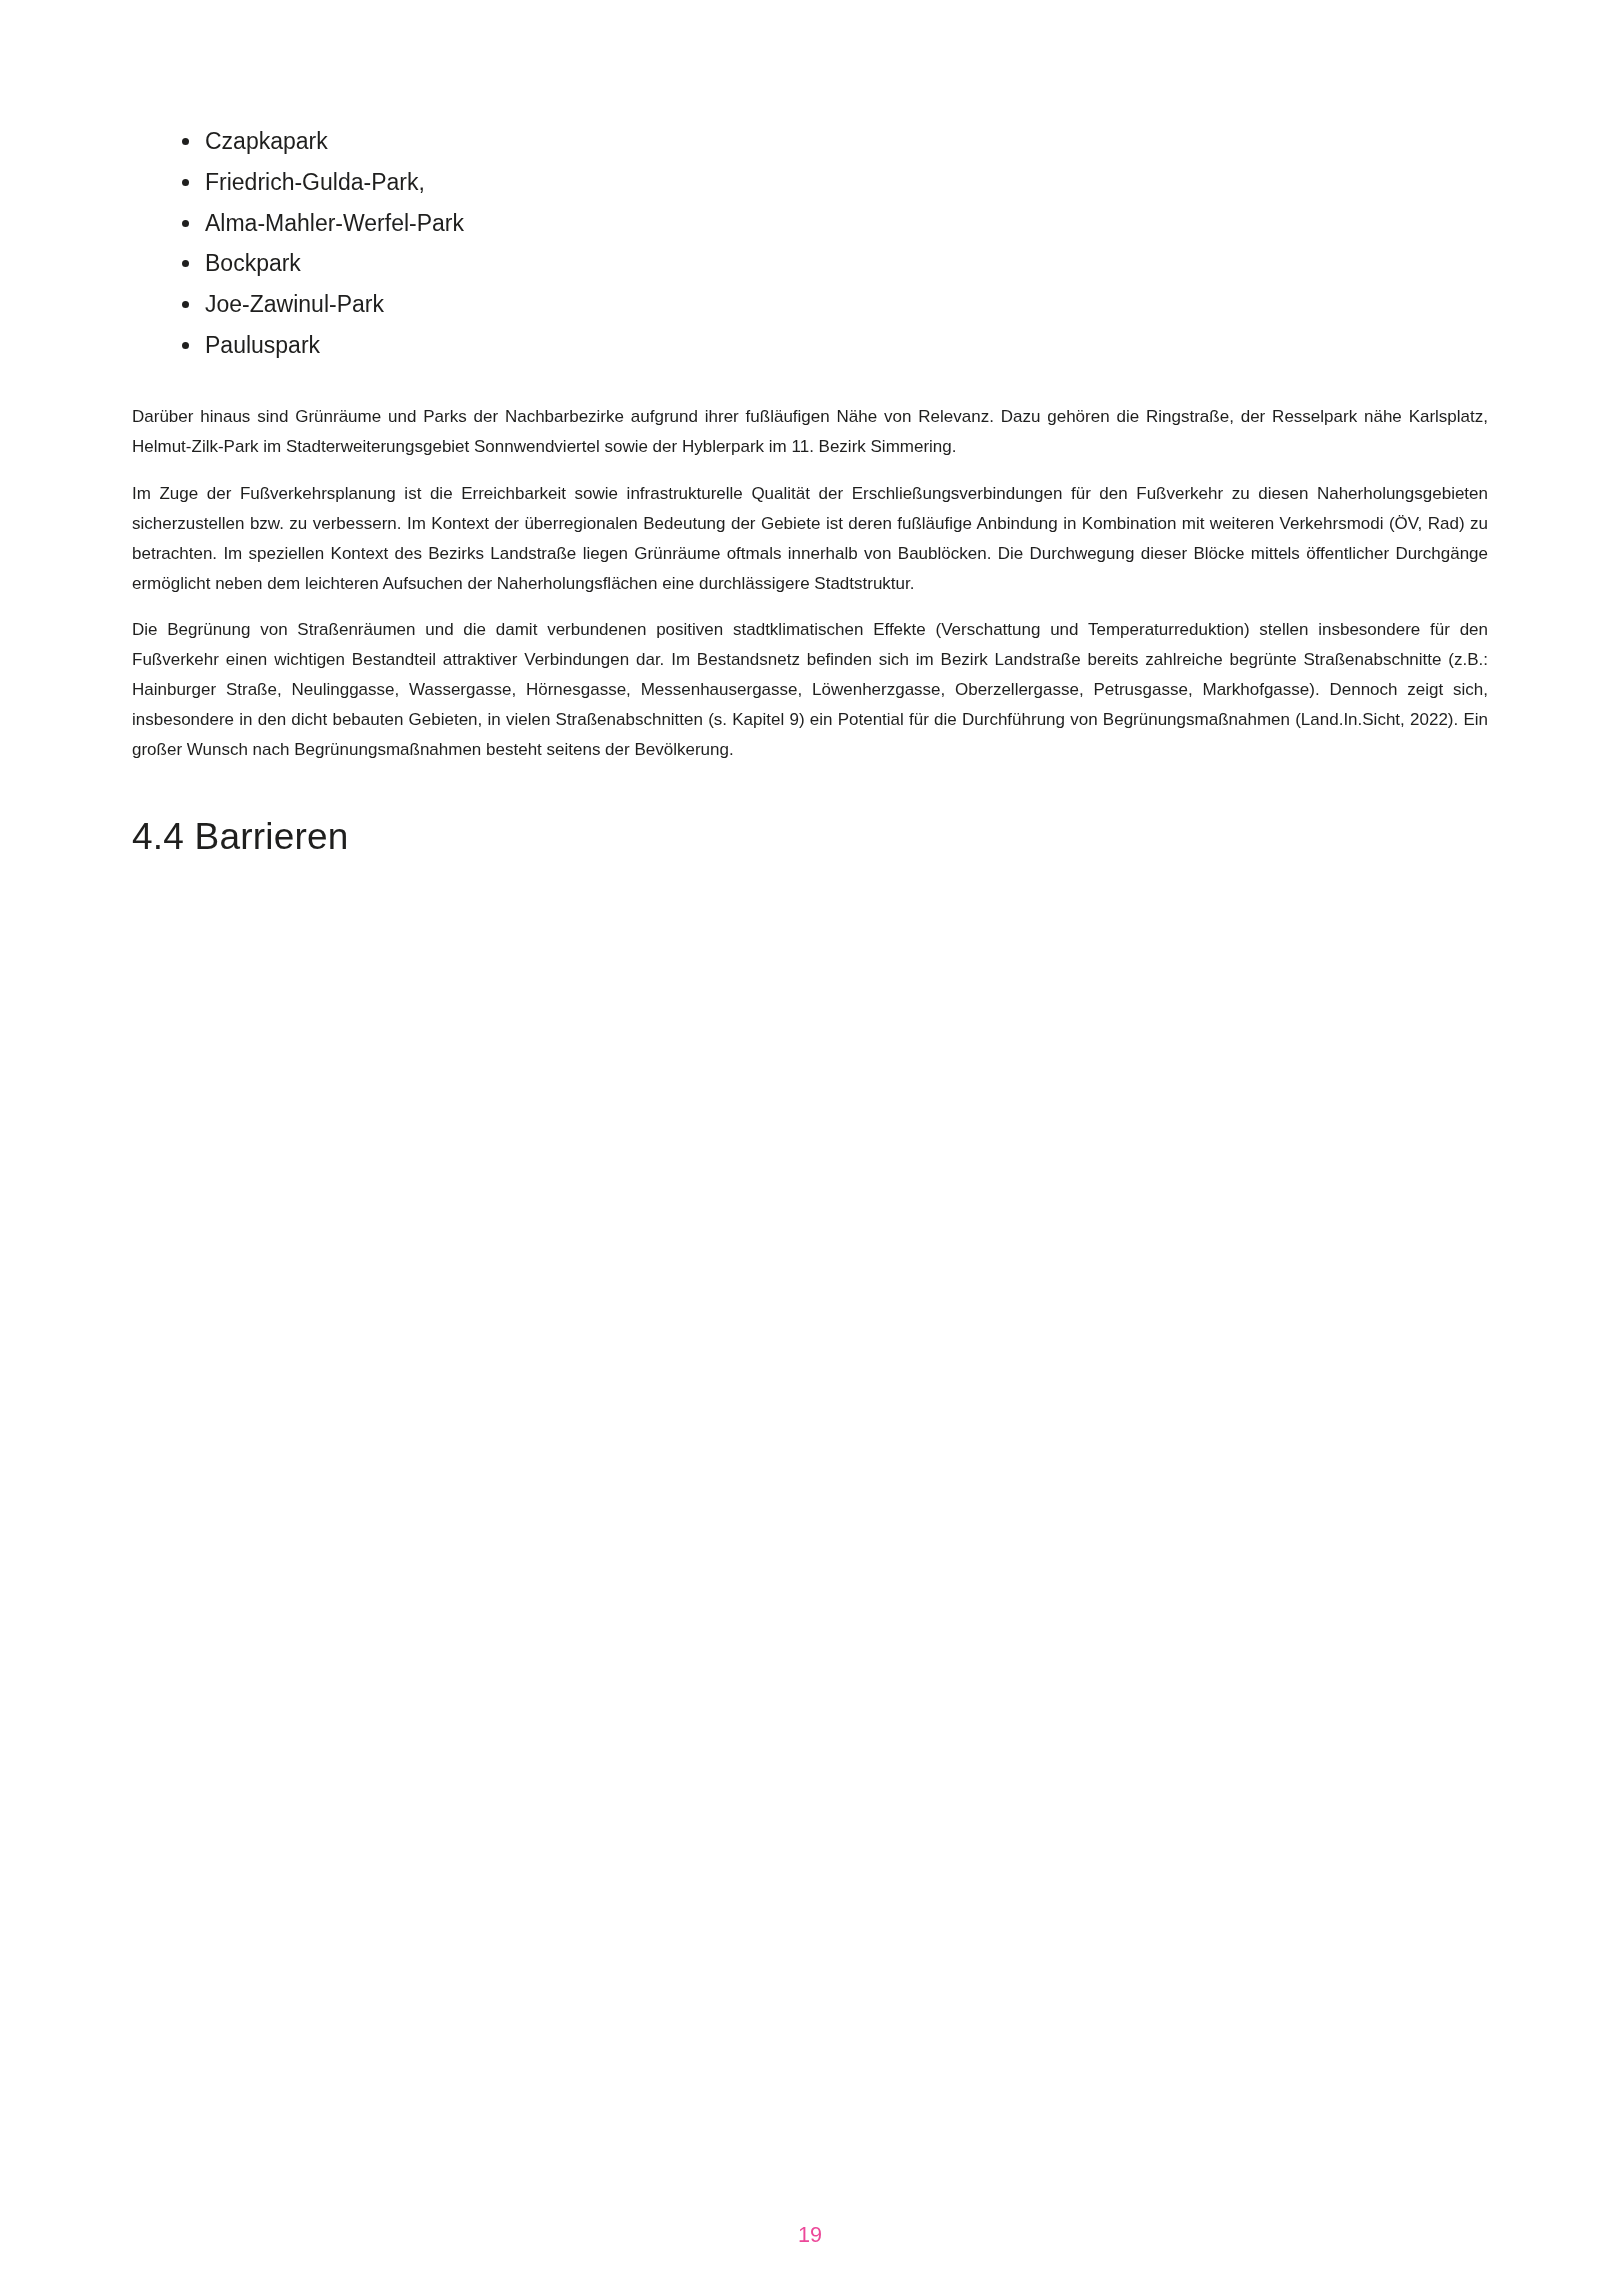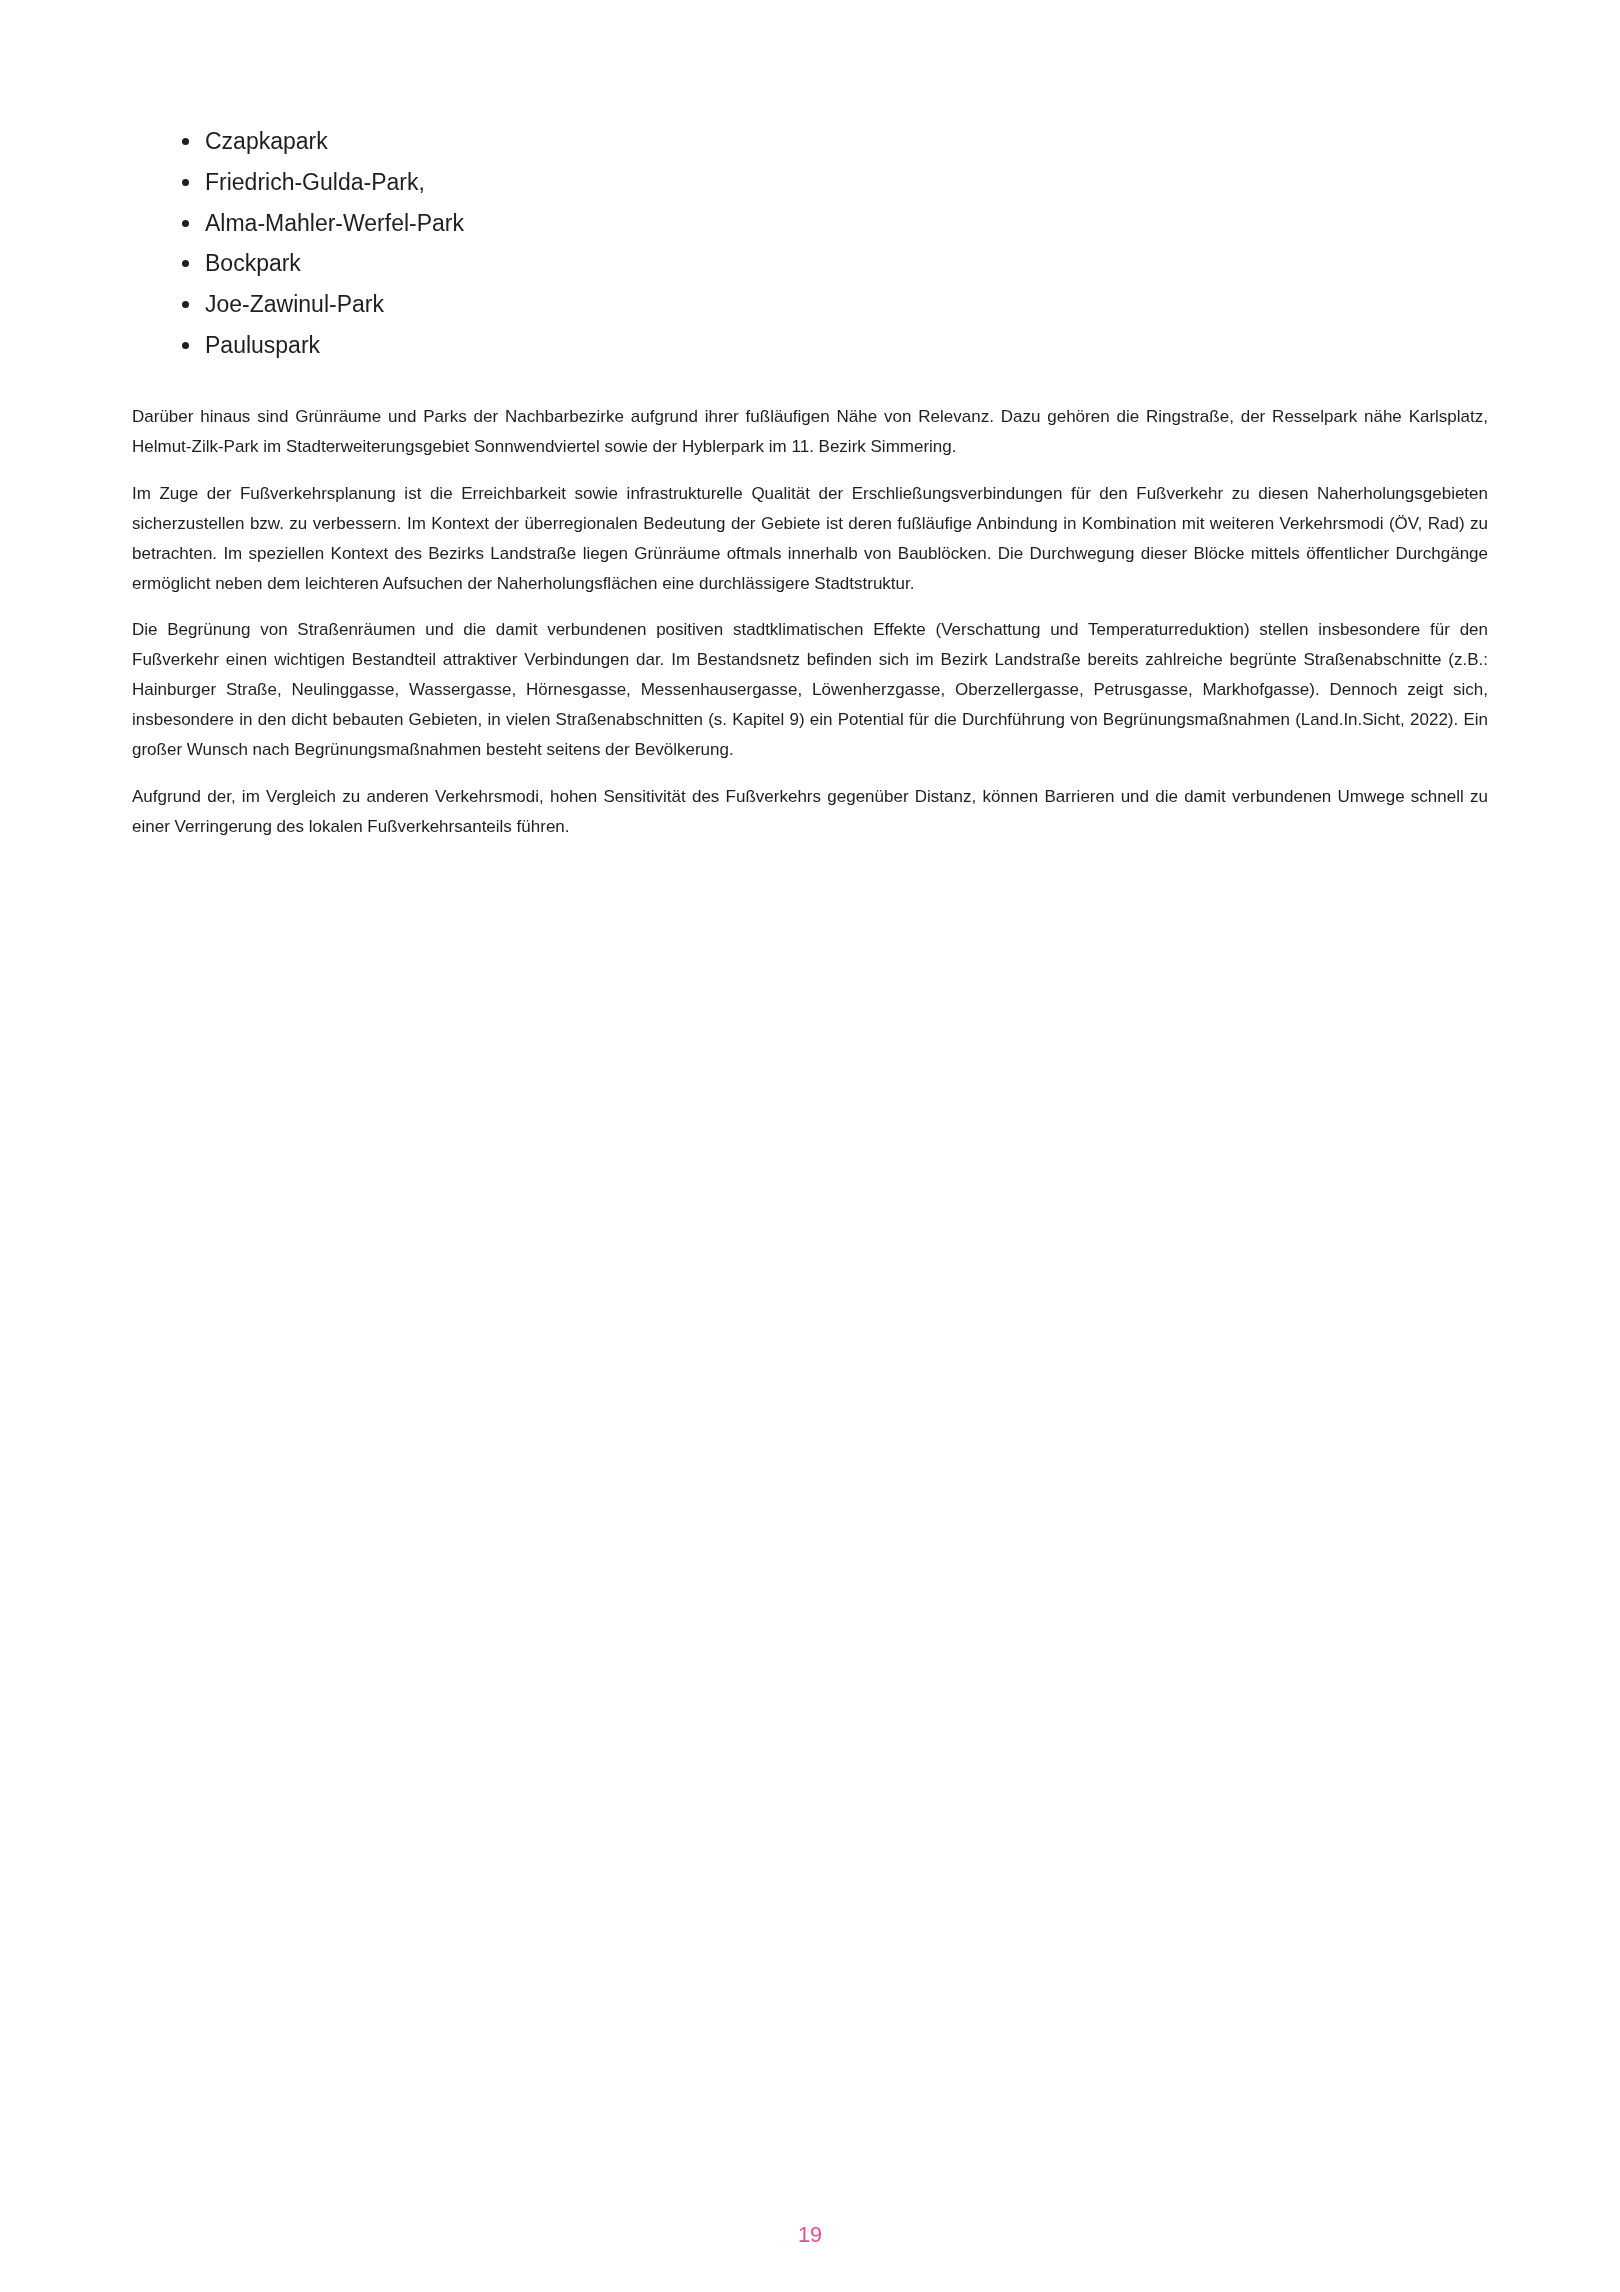--- a/index.html
+++ b/index.html
@@ -73,20 +73,20 @@
     <li>Pauluspark</li>
   </ul>
 
   <p class="body-par">Darüber hinaus sind Grünräume und Parks der Nachbarbezirke aufgrund ihrer fußläufigen Nähe von Relevanz. Dazu gehören die Ringstraße, der Resselpark nähe Karlsplatz, Helmut-Zilk-Park im Stadterweiterungsgebiet Sonnwendviertel sowie der Hyblerpark im 11. Bezirk Simmering.</p>
 
 
   <p class="body-par">Im Zuge der Fußverkehrsplanung ist die Erreichbarkeit sowie infrastrukturelle Qualität der Erschließungsverbindungen für den Fußverkehr zu diesen Naherholungsgebieten sicherzustellen bzw. zu verbessern. Im Kontext der überregionalen Bedeutung der Gebiete ist deren fußläufige Anbindung in Kombination mit weiteren Verkehrsmodi (ÖV, Rad) zu betrachten. Im speziellen Kontext des Bezirks Landstraße liegen Grünräume oftmals innerhalb von Baublöcken. Die Durchwegung dieser Blöcke mittels öffentlicher Durchgänge ermöglicht neben dem leichteren Aufsuchen der Naherholungsflächen eine durchlässigere Stadtstruktur.</p>
 
   <p class="body-par">Die Begrünung von Straßenräumen und die damit verbundenen positiven stadtklimatischen Effekte (Verschattung und Temperaturreduktion) stellen insbesondere für den Fußverkehr einen wichtigen Bestandteil attraktiver Verbindungen dar. Im Bestandsnetz befinden sich im Bezirk Landstraße bereits zahlreiche begrünte Straßenabschnitte (z.B.: Hainburger Straße, Neulinggasse, Wassergasse, Hörnesgasse, Messenhausergasse, Löwenherzgasse, Oberzellergasse, Petrusgasse, Markhofgasse). Dennoch zeigt sich, insbesondere in den dicht bebauten Gebieten, in vielen Straßenabschnitten (s. Kapitel 9) ein Potential für die Durchführung von Begrünungsmaßnahmen (Land.In.Sicht, 2022). Ein großer Wunsch nach Begrünungsmaßnahmen besteht seitens der Bevölkerung.</p>
 
+  <h2 class="section-heading">4.4 Barrieren</h2>
 
-  <p class="body-par">Aufgrund der, im Vergleich zu anderen Verkehrsmodi, hohen Sensitivität des Fußverkehrs gegenüber Distanz, können Barrieren und die damit verbundenen Umwege schnell zu einer Verringerung des lokalen Fußverkehrsanteils führen.</p>
 
 
 </div>
 
 <div class="page-number">19</div>
 
 
 </body></html>

